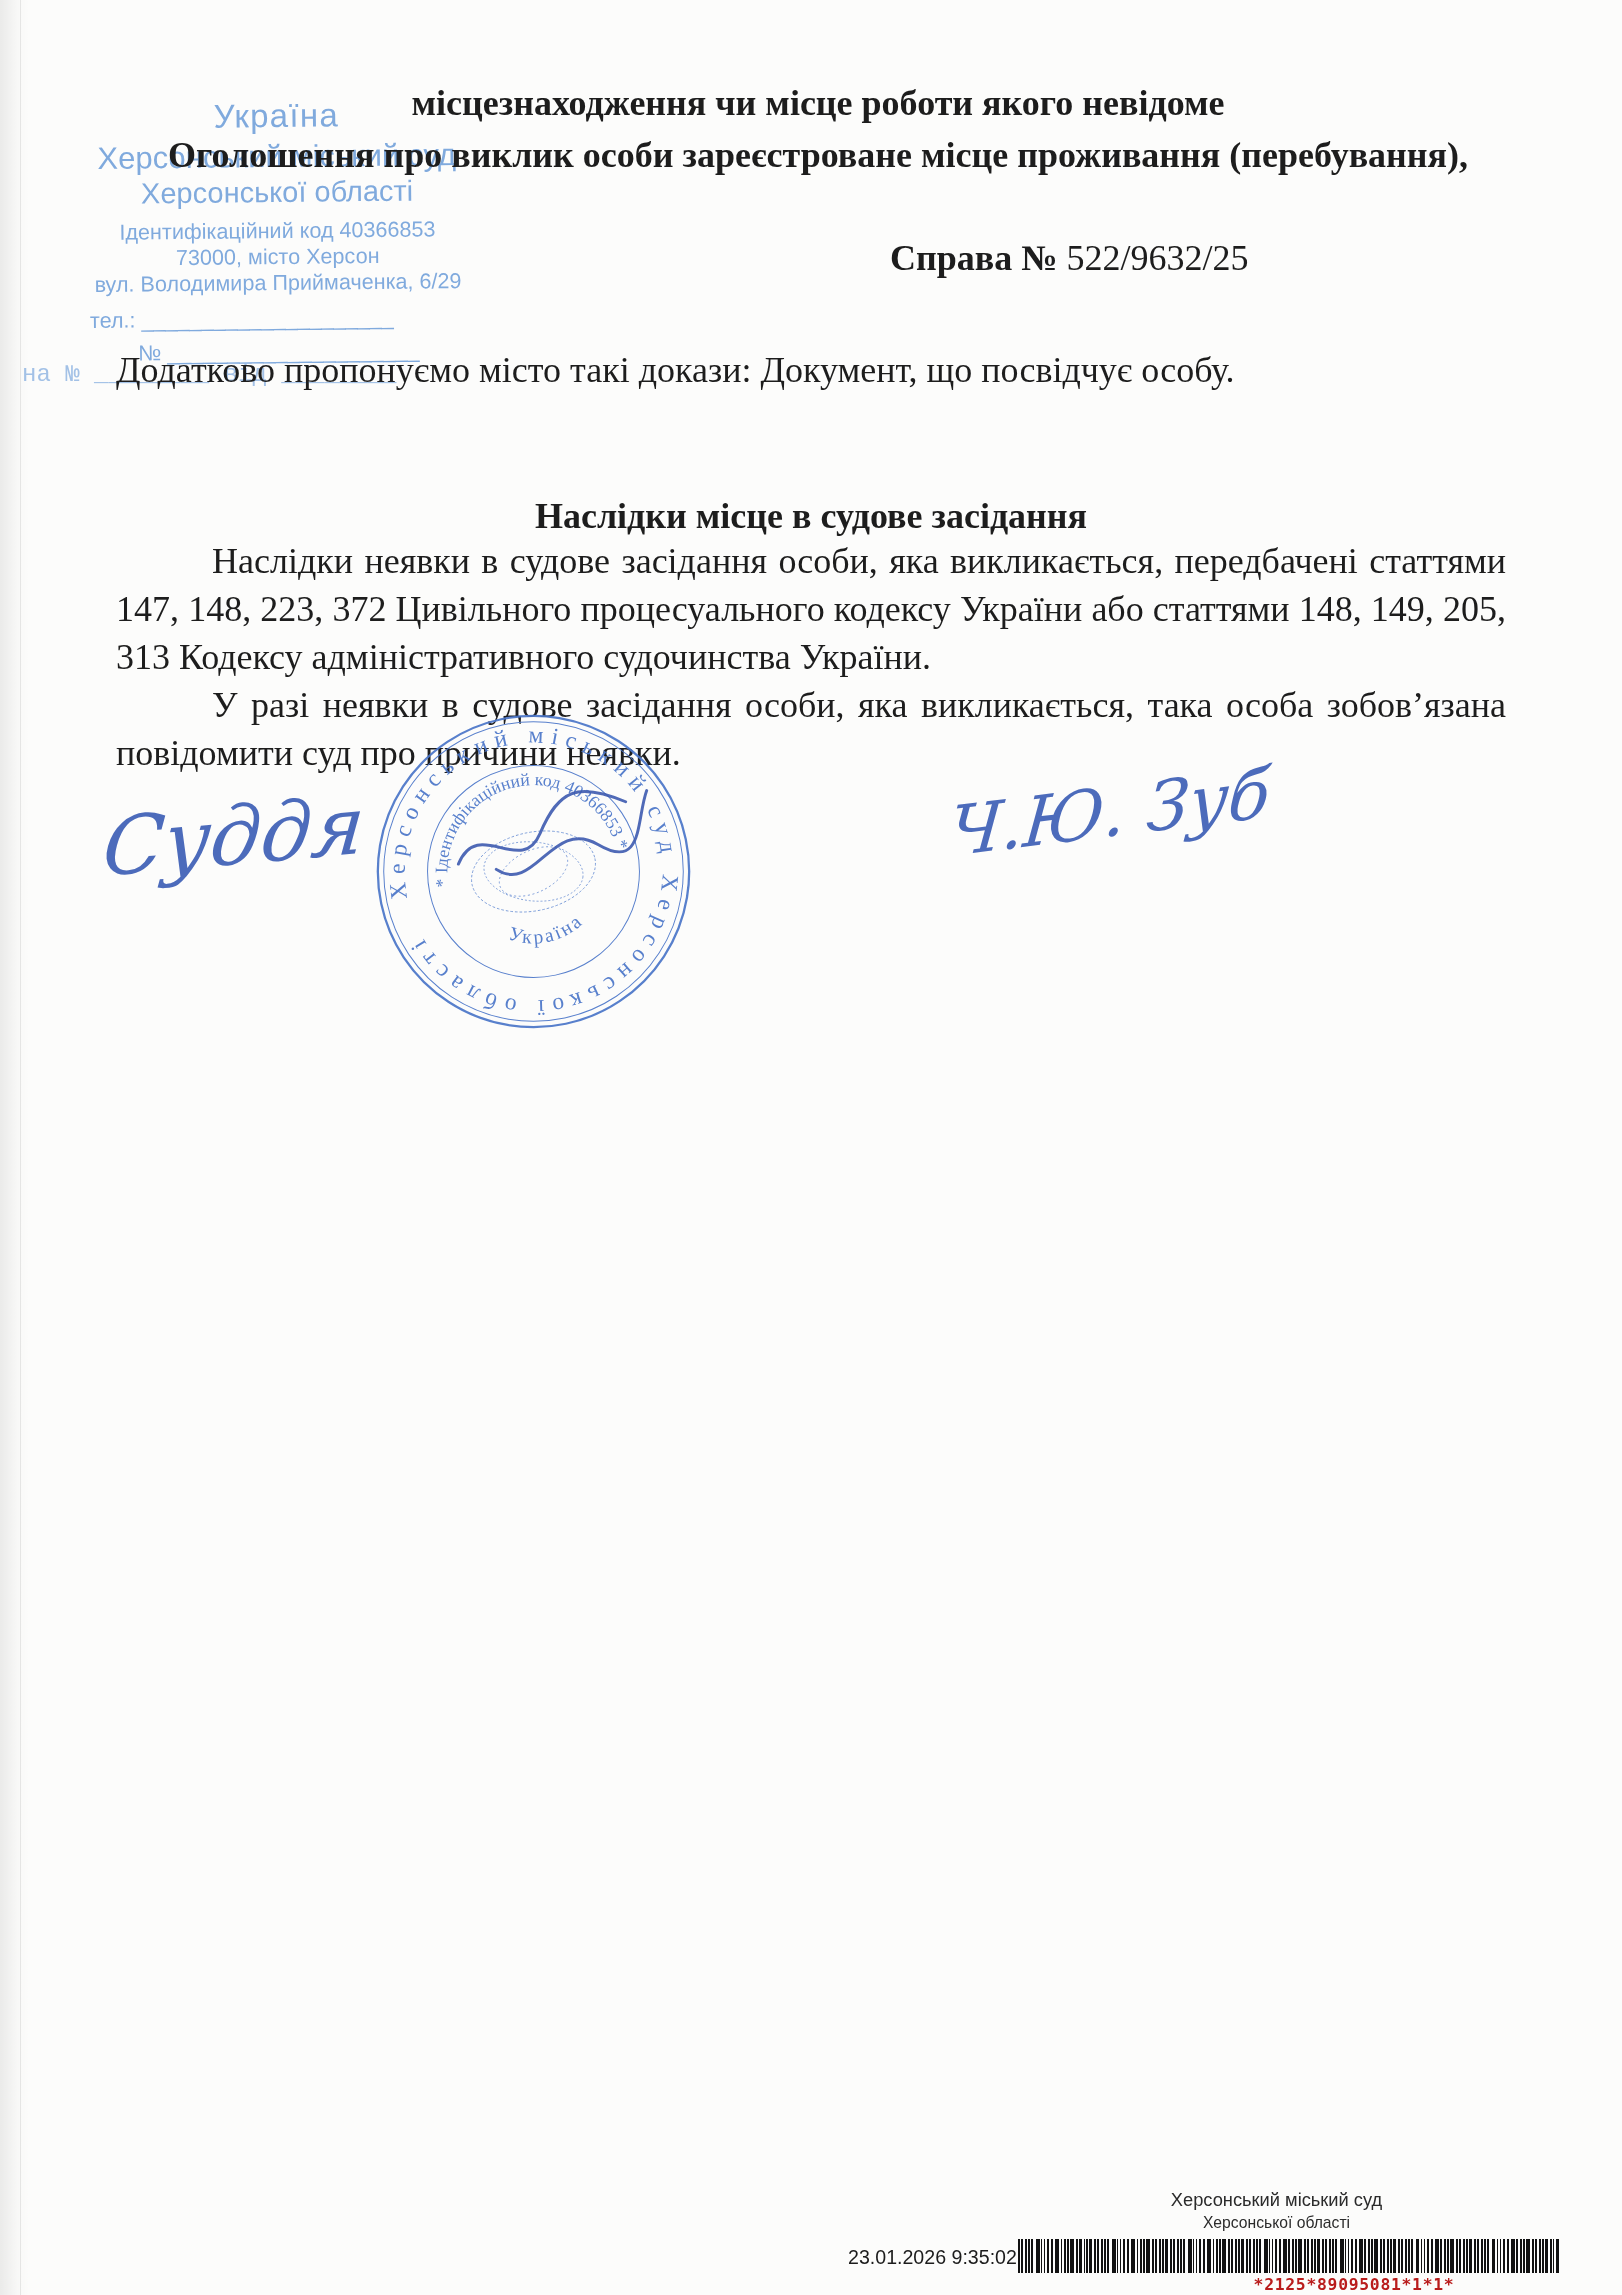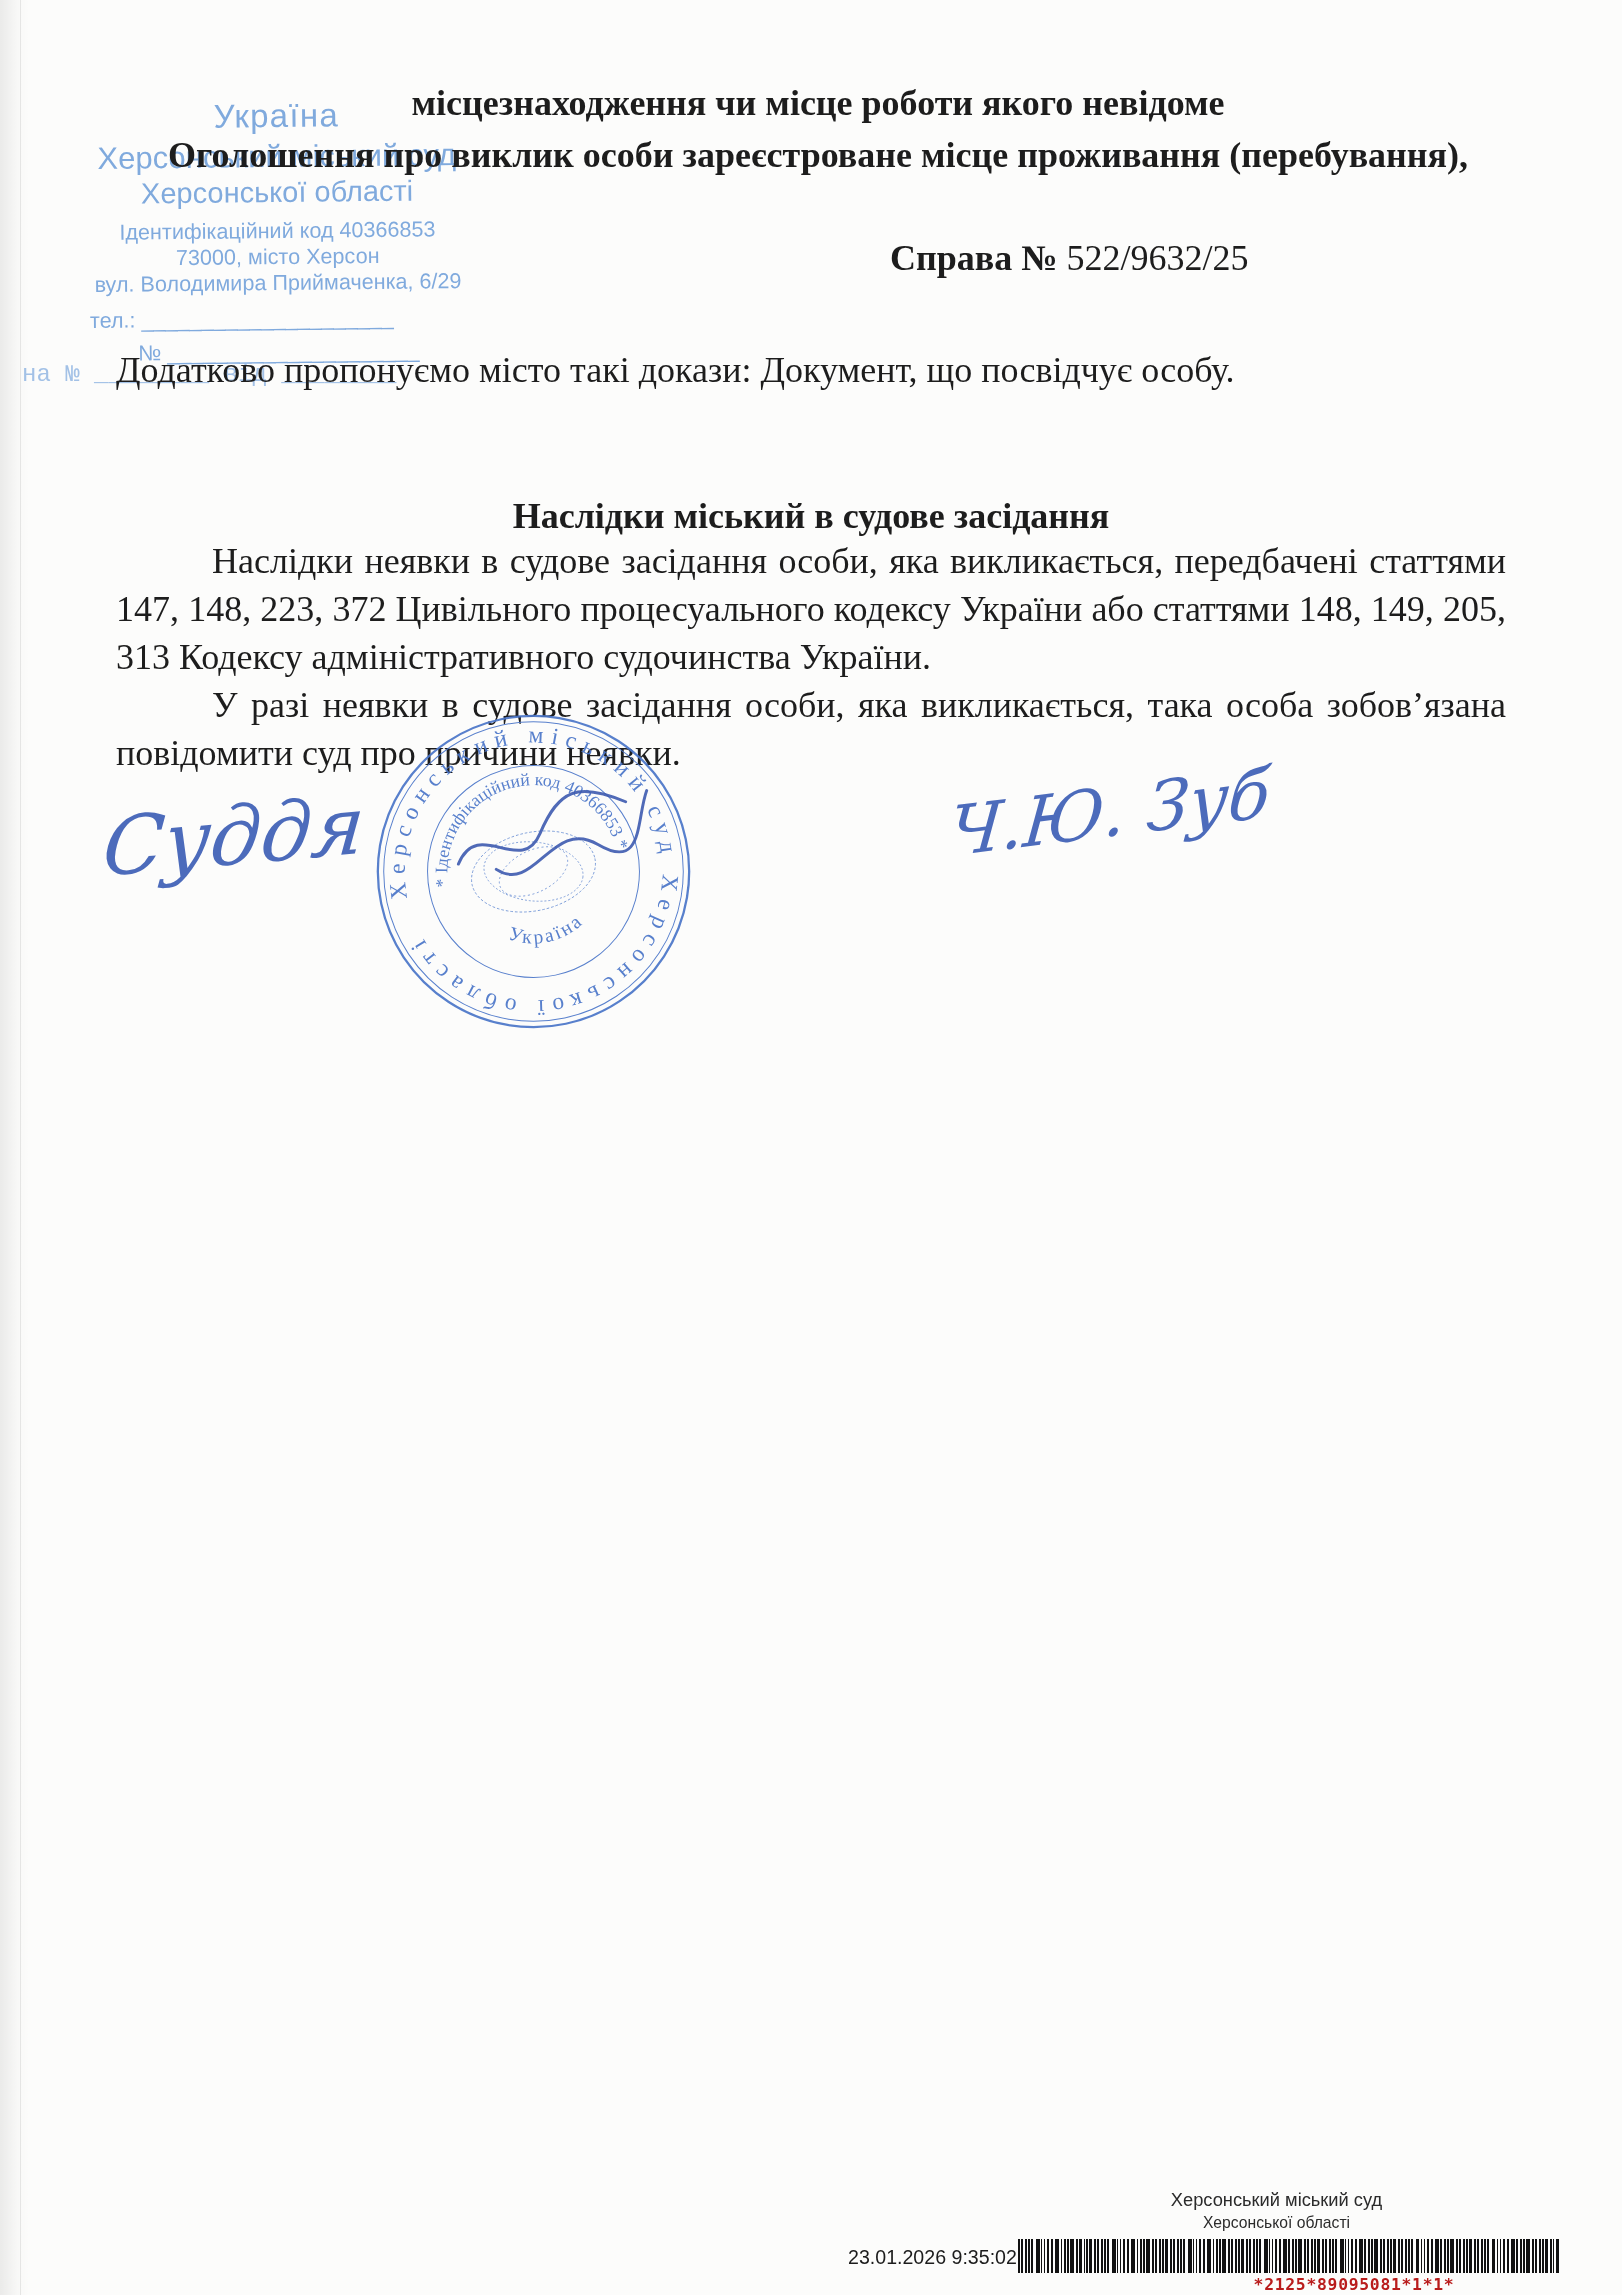--- a/index.html
+++ b/index.html
@@ -123,21 +123,21 @@
 
   <div class="meta-case">
     <span class="lbl">Справа №</span>
     <span>522/9632/25</span>
   </div>
 
   <div class="body-block1">
     <p class="para">Додатково пропонуємо місто такі докази: Документ, що посвідчує особу.</p>
   </div>
 
-  <div class="section-heading">Наслідки міський в судове засідання</div>
+  <div class="section-heading">Наслідки місце в судове засідання</div>
 
   <div class="body-block2">
     <p class="para indent">Наслідки неявки в судове засідання особи, яка викликається, передбачені статтями 147, 148, 223, 372 Цивільного процесуального кодексу України або статтями 148, 149, 205, 313 Кодексу адміністративного судочинства України.</p>
     <p class="para indent">У разі неявки в судове засідання особи, яка викликається, така особа зобов’язана повідомити суд про причини неявки.</p>
   </div>
 
   <div class="hw hw-judge">Суддя</div>
   <div class="hw hw-sign">Ч.Ю. Зуб</div>
 
   <svg class="seal" width="327" height="327" viewBox="0 0 500 500">

